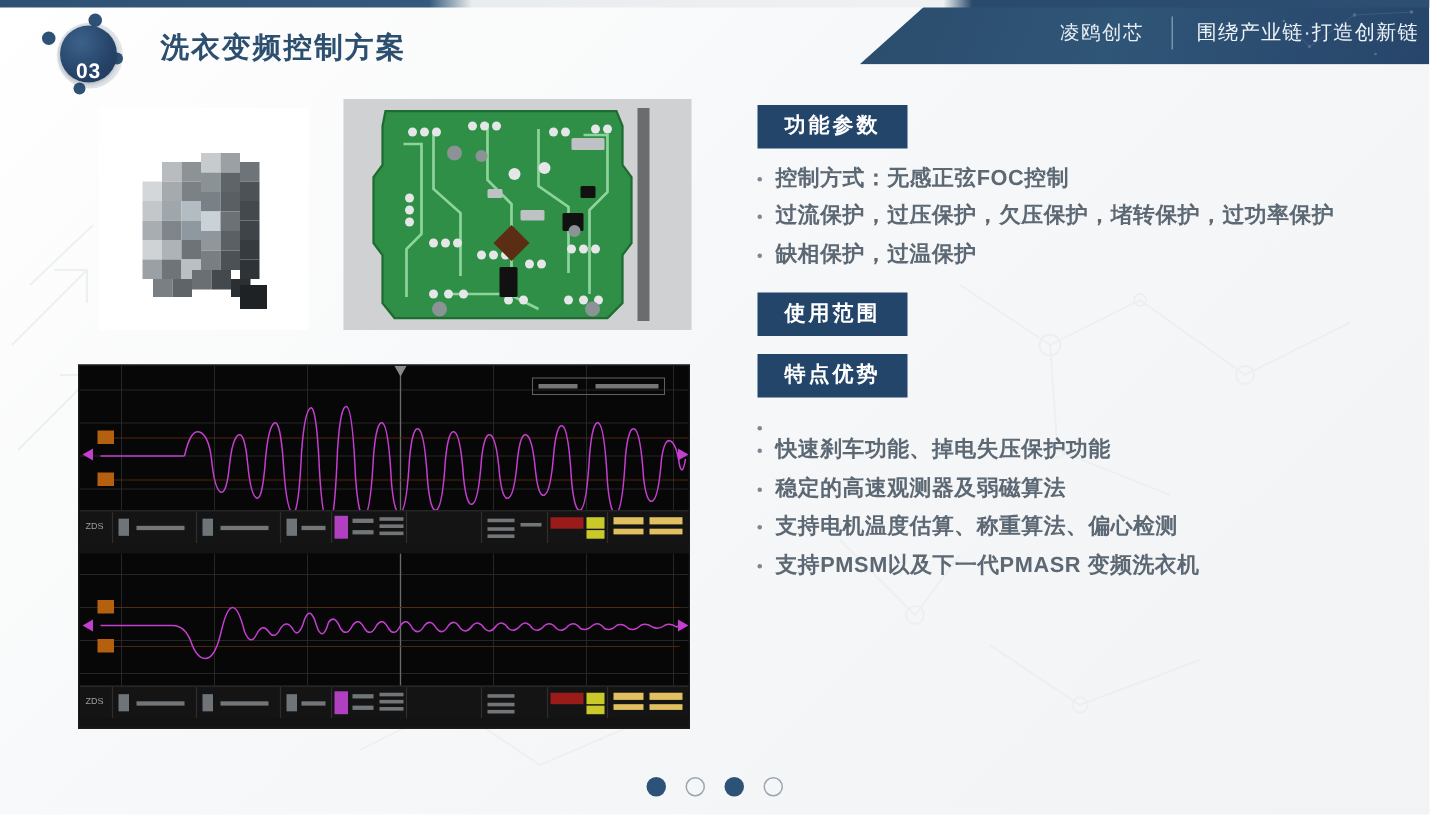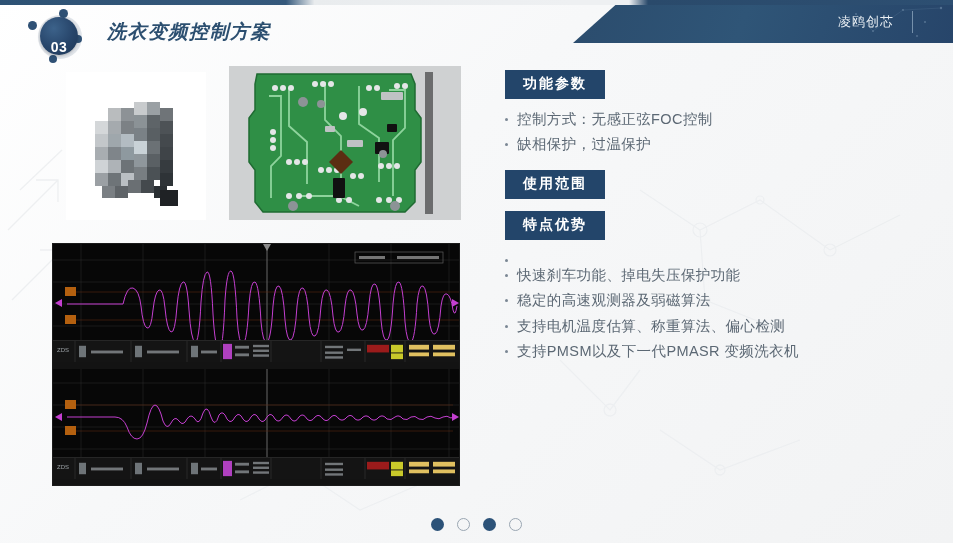--- a/index.html
+++ b/index.html
@@ -22,21 +22,21 @@
   }
 
   
   .header-banner{
     position:absolute; right:0; top:0; width:380px; height:43px; z-index:5;
     background:linear-gradient(110deg,#2b4c6d 0%,#2f5577 45%,#27456a 100%);
     clip-path: polygon(48px 0, 100% 0, 100% 100%, 0 100%);
   }
   .header-banner .hb-inner{
     position:absolute; inset:0; display:flex; align-items:center; justify-content:flex-end;
-    padding-right:24px; gap:0;
+    padding-right:7px; gap:0;
   }
   .hb-brand{
     color:#e8eef3; font-size:13px; letter-spacing:1px; padding:0 18px 0 0;
   }
   .hb-divider{
     width:1px; height:22px; background:#8aa4bb; opacity:.8; margin-right:16px;
   }
   .hb-slogan{
     color:#eef3f7; font-size:13.5px; letter-spacing:.8px; white-space:nowrap;
   }
@@ -58,21 +58,21 @@
   }
   .tb-core span{ color:#ffffff; font-size:14px; font-weight:bold; letter-spacing:.5px; }
   .tb-node{ position:absolute; border-radius:50%; background:#2f5175; }
   .n1{ left:2px; top:12px; width:9px; height:9px; }
   .n2{ left:33px; top:0px; width:9px; height:9px; }
   .n3{ left:48px; top:26px; width:8px; height:8px; }
   .n4{ left:23px; top:46px; width:8px; height:8px; }
 
   .page-title{
     position:absolute; left:107px; top:19px; z-index:4;
-    font-size:19px; font-weight:bold; color:#2c4f70; letter-spacing:1.5px;font-style:italic;
+    font-size:19px; font-weight:bold; color:#2c4f70; letter-spacing:1.5px;
   }
 
   
   .photo-motor{
     position:absolute; left:66px; top:72px; width:140px; height:148px; z-index:3;
     background:#ffffff; overflow:hidden;
   }
   .photo-pcb{
     position:absolute; left:229px; top:66px; width:232px; height:154px; z-index:3;
     background:#d9dadb; overflow:hidden;
@@ -96,21 +96,21 @@
   
   .content{
     position:absolute; left:505px; top:70px; width:440px; z-index:4;
   }
   .sec{ margin-bottom:4px; }
   .sec-badge{
     display:inline-block; background:#23456a; color:#ffffff;
     font-size:14px; font-weight:bold; letter-spacing:2px;
     padding:5px 18px 6px 18px;
   }
-  .sec-list{ list-style:none; margin:8px 0 0 0; padding:0; }
+  .sec-list{ list-style:none; margin:8px 0 0 0; padding:0;font-weight:bold; }
   .sec-list li{
     display:flex; align-items:flex-start; gap:9px;
     color:#5c6874; font-size:14.5px; line-height:1.62; letter-spacing:.4px;
     padding:1px 0;
   }
   .bullet{
     flex:0 0 auto; width:3px; height:3px; background:#7b8794; border-radius:50%;
     margin-top:10px;
   }
   #sec-params{ margin-bottom:12px; }
@@ -169,20 +169,21 @@
       <circle cx="283" cy="14" r=".9"></circle>
         <circle cx="344" cy="36" r=".9"></circle>
     </g>
     <g stroke="#8fb0cb" stroke-width=".6" fill="none" opacity=".6">
       <path d="M283 14 L300 31 L330 10 L368 8"></path>
     </g>
   </svg>
   <div class="hb-inner">
     <span class="hb-brand">凌鸥创芯</span>
     <span class="hb-divider"></span>
+    <span class="hb-slogan">围绕产业链·打造创新链</span>
   </div>
 </div>
 
 <div class="title-badge">
   <div class="tb-ring"></div>
   <div class="tb-node n1"></div>
   <div class="tb-node n2"></div>
   <div class="tb-node n3"></div>
   <div class="tb-node n4"></div>
   <div class="tb-core">
@@ -451,20 +452,24 @@
 
   <div class="sec" id="sec-params">
     <div class="sec-badge">功能参数</div>
     <ul class="sec-list">
       <li>
         <span class="bullet"></span>
         <span>控制方式：无感正弦FOC控制</span>
       </li>
       <li>
         <span class="bullet"></span>
+        <span>过流保护，过压保护，欠压保护，堵转保护，过功率保护</span>
+      </li>
+      <li>
+        <span class="bullet"></span>
         <span>缺相保护，过温保护</span>
       </li>
     </ul>
   </div>
 
   <div class="sec" id="sec-range">
     <div class="sec-badge">使用范围</div>
   </div>
 
   <div class="sec" id="sec-advantages">

